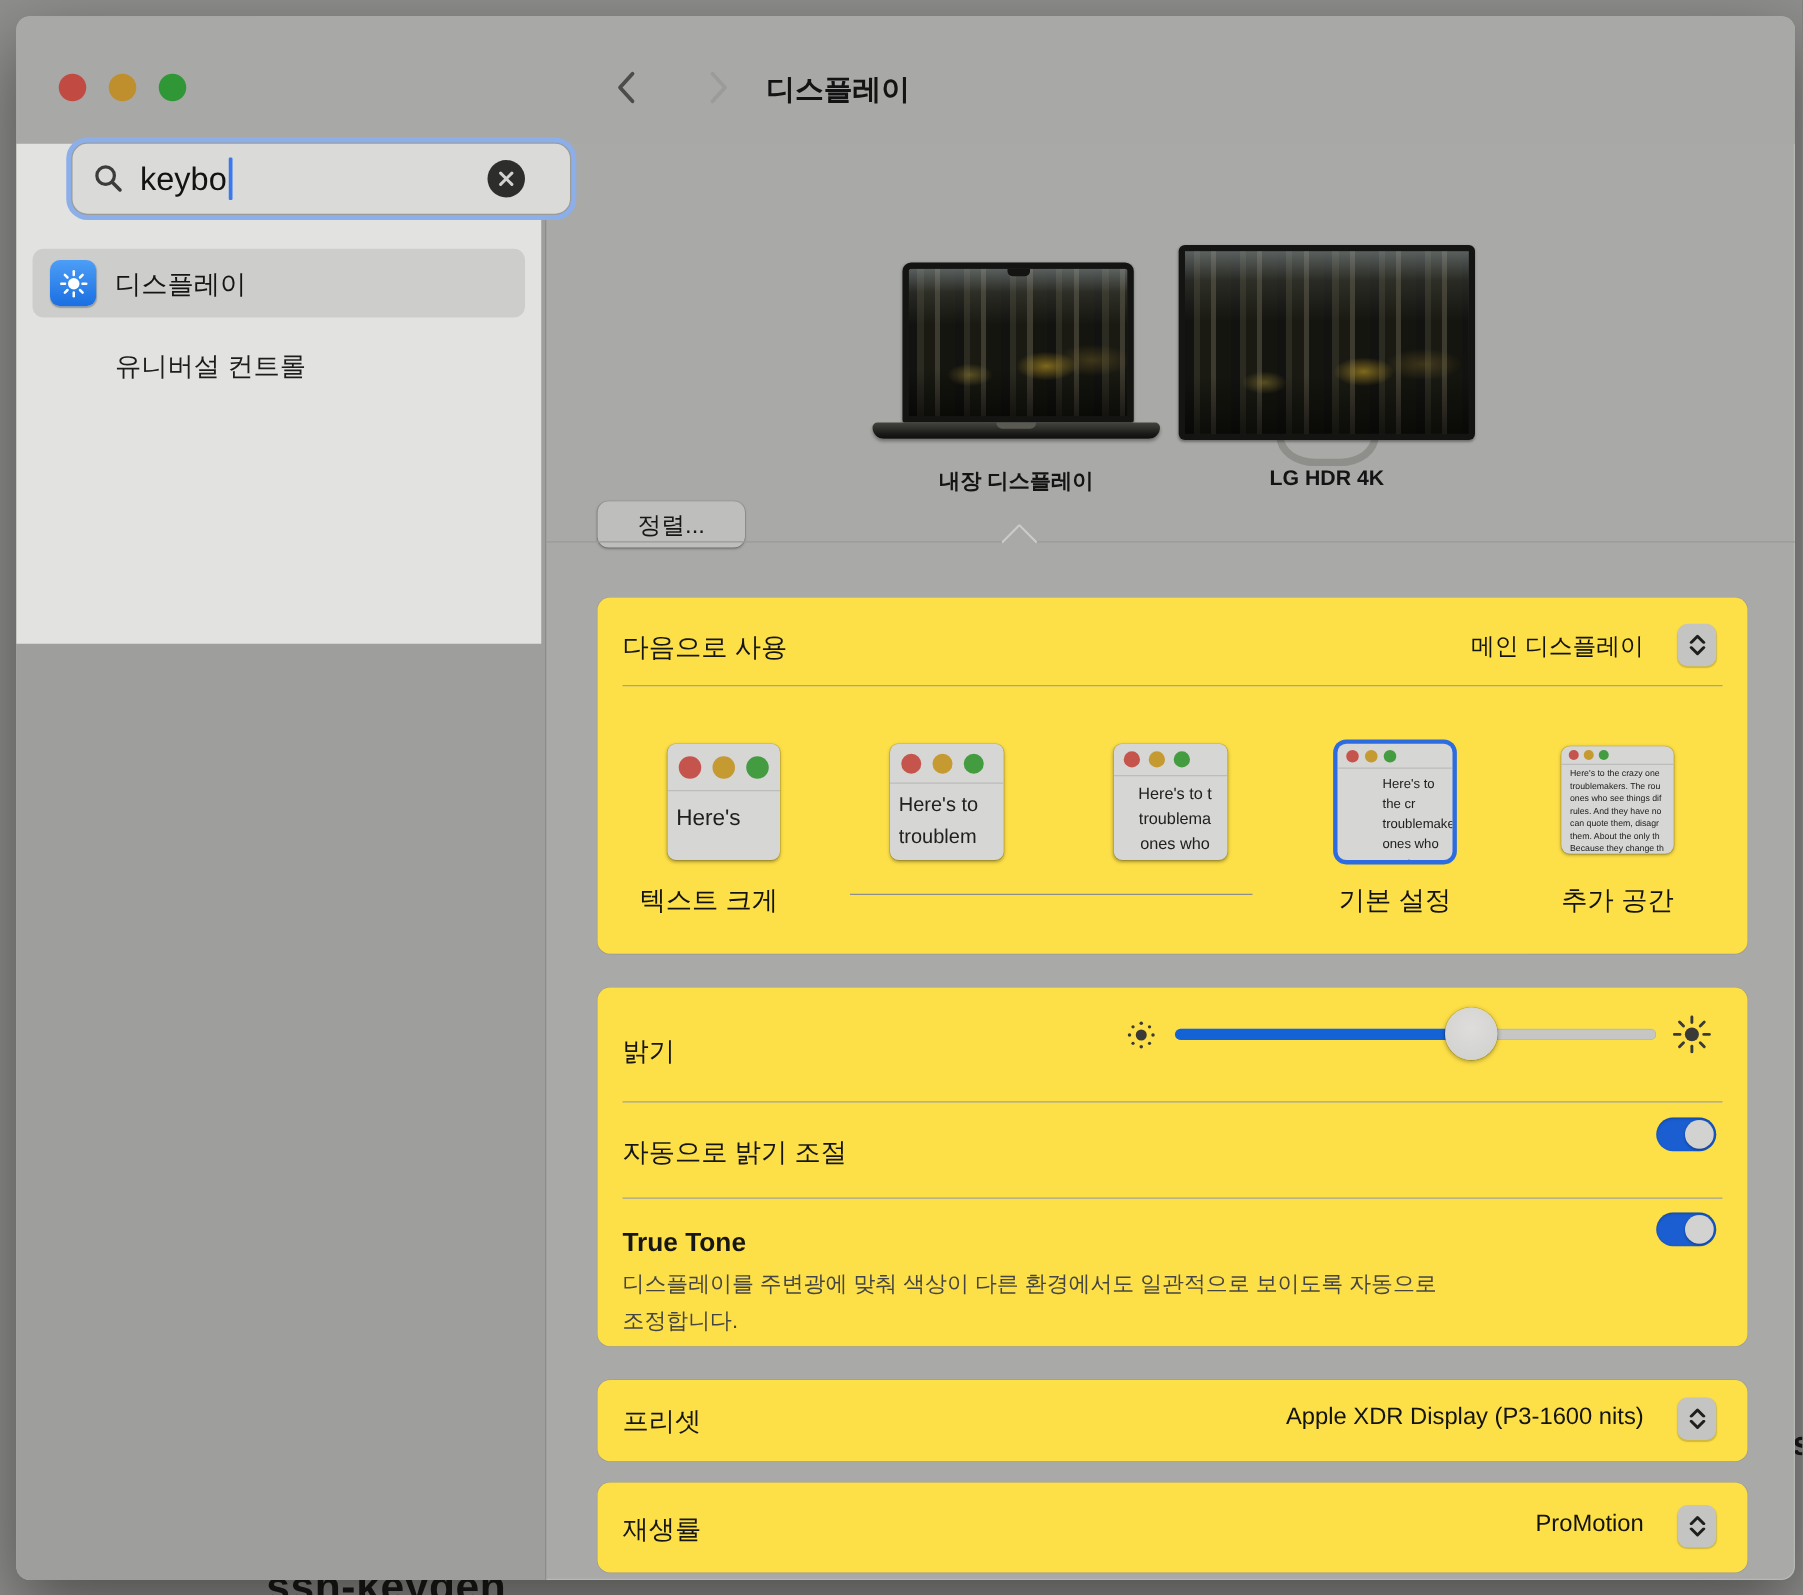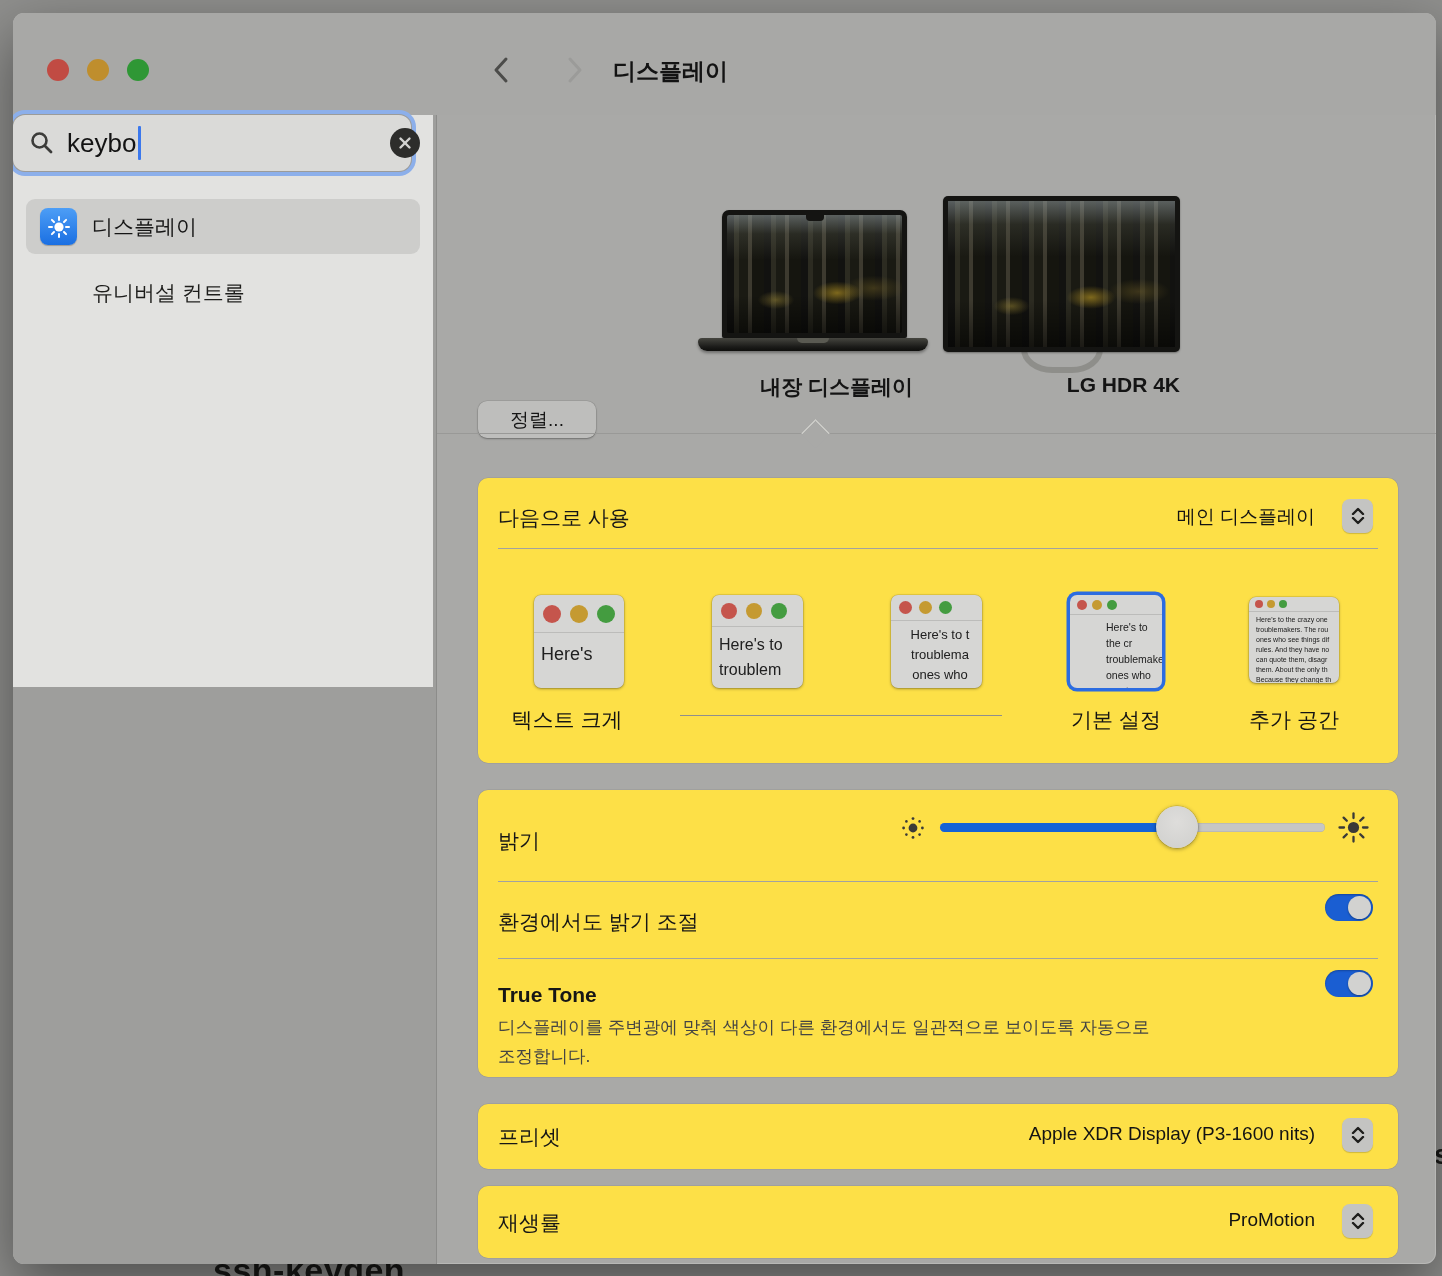--- a/index.html
+++ b/index.html
@@ -28,21 +28,21 @@
   .titlebar { left:0; top:0; width:1423px; height:102px; background:#a8a8a6; }
   .tl { width:22px; height:22px; border-radius:50%; top:46px; }
   .tl.red    { left:34px;  background:#c14b43; }
   .tl.yellow { left:74px;  background:#bf8e2d; }
   .tl.green  { left:114px; background:#2f9735; }
 
   .sidebar-lower { left:0; top:102px; width:423px; height:1149px; background:#9e9e9c; }
   .v-divider { left:423px; top:102px; width:1px; height:1149px; background:#8c8c8a; }
 
   
-  .results-panel { left:0; top:102px; width:420px; height:572px; background:#e2e2e0; }
+  .results-panel { left:0; top:102px; width:420px; height:400px; background:#e2e2e0;padding-left:45px; }
   .search-field {
     left:9px; top:23px; width:398px; height:56px;
     background:#dadad8; border-radius:12px;
     box-shadow:0 0 0 1px #9b9b99, 0 0 0 5px #8cafea;
     display:flex; align-items:center;
   }
   .search-glyph { margin-left:16px; width:26px; height:26px; flex:0 0 auto; }
   .search-text { margin-left:12px; font-size:26px; color:#131313; }
   .caret { width:3px; height:34px; background:#3b78ed; margin-left:2px; border-radius:1px; }
   .clear-btn {
@@ -97,21 +97,21 @@
     left:930px; top:183px; width:237px; height:156px;
     background:#141412; border-radius:5px; padding:5px;
     box-shadow:0 1px 2px rgba(0,0,0,.35);
   }
   .monitor .wall { width:100%; height:100%; position:relative; overflow:hidden; }
   .monitor-stand {
     left:1008px; top:336px; width:82px; height:24px;
     border:6px solid #8e8e8a; border-top:none;
     border-radius:0 0 52px 52px / 0 0 40px 40px;
   }
-  .display-label { top:360px; font-size:21px; font-weight:700; color:#141414; text-align:right; }
+  .display-label { top:360px; font-size:17px; font-weight:700; color:#141414; text-align:center; }
   .label-builtin { left:700px; width:200px; }
   .label-external { left:930px; width:237px; }
   .arrange-btn {
     left:465px; top:356px; width:118px; height:37px;
     background:#bebebc; border-radius:9px;
     box-shadow:0 1px 2px rgba(0,0,0,.3), 0 0 0 .5px rgba(0,0,0,.12);
     display:flex; align-items:center; justify-content:center;
     font-size:19px; color:#161616;margin-top:32px;
   }
   .section-divider { left:424px; top:420px; width:999px; height:1px; background:#999997; }
@@ -410,21 +410,21 @@
             <line x1="5.6" y1="5.6" x2="8.8" y2="8.8"></line>
               <line x1="22.2" y1="22.2" x2="25.4" y2="25.4"></line>
             <line x1="5.6" y1="25.4" x2="8.8" y2="22.2"></line>
               <line x1="22.2" y1="8.8" x2="25.4" y2="5.6"></line>
           </g>
         </svg>
       </span>
 
       <div class="in-divider d1"></div>
 
-      <div class="autob-label row-label">환경에서도 밝기 조절</div>
+      <div class="autob-label row-label">자동으로 밝기 조절</div>
       <div class="toggle tg1">
           <div class="knob"></div>
         </div>
 
       <div class="in-divider d2"></div>
 
       <div class="truetone-label row-label">True Tone</div>
       <div class="toggle tg2">
           <div class="knob"></div>
         </div>

